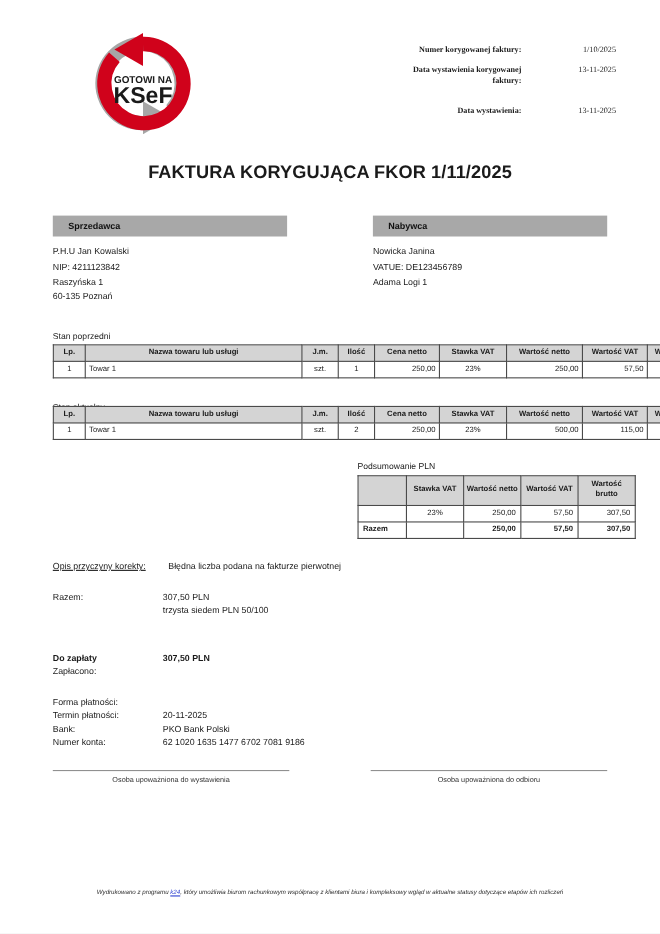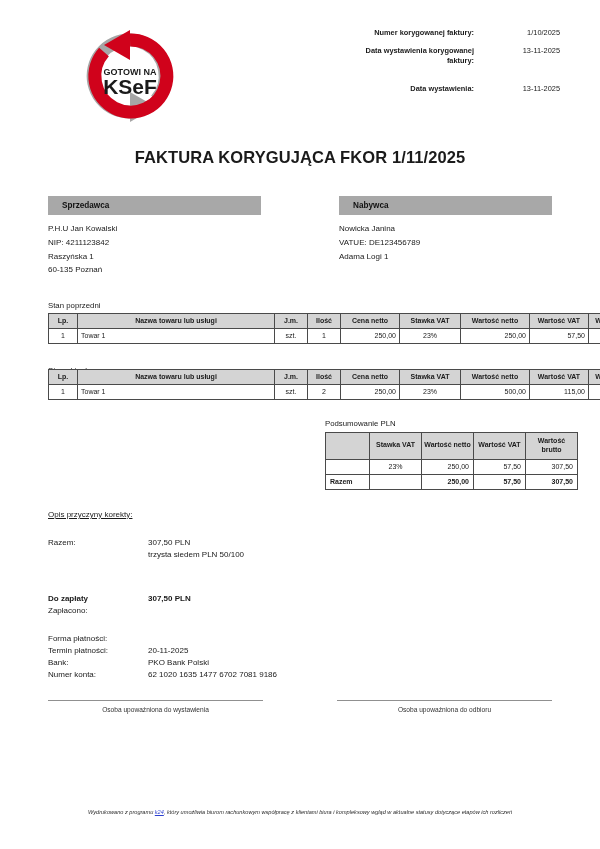--- a/index.html
+++ b/index.html
@@ -31,22 +31,23 @@
     left: 84px;
     top: 2px;
     width: 92px;
     height: 92px;
   }
   .logo svg { display: block; }
 
   .meta {
     position: absolute;
     right: 40px;
-    top: 0;
+    top: 12px;
     width: 230px;
+    font-family: Liberation Serif, serif;
   }
   .meta-row {
     display: flex;
     justify-content: flex-end;
     align-items: flex-start;
     margin-bottom: 7px;
   }
   .meta-row.gap { margin-top: 17px; }
   .meta-label {
     font-size: 7.4px;
@@ -381,20 +382,21 @@
         <td>250,00</td>
         <td>57,50</td>
         <td>307,50</td>
       </tr>
     </tbody>
   </table>
 
   <div class="details">
     <div class="d-row">
       <div class="d-key-wide">Opis przyczyny korekty:</div>
+      <div class="d-val">Błędna liczba podana na fakturze pierwotnej</div>
     </div>
 
     <div class="sp-12"></div>
 
     <div class="d-row">
       <div class="d-key">Razem:</div>
       <div class="d-val">307,50 PLN</div>
     </div>
     <div class="d-row">
       <div class="d-key"></div>

